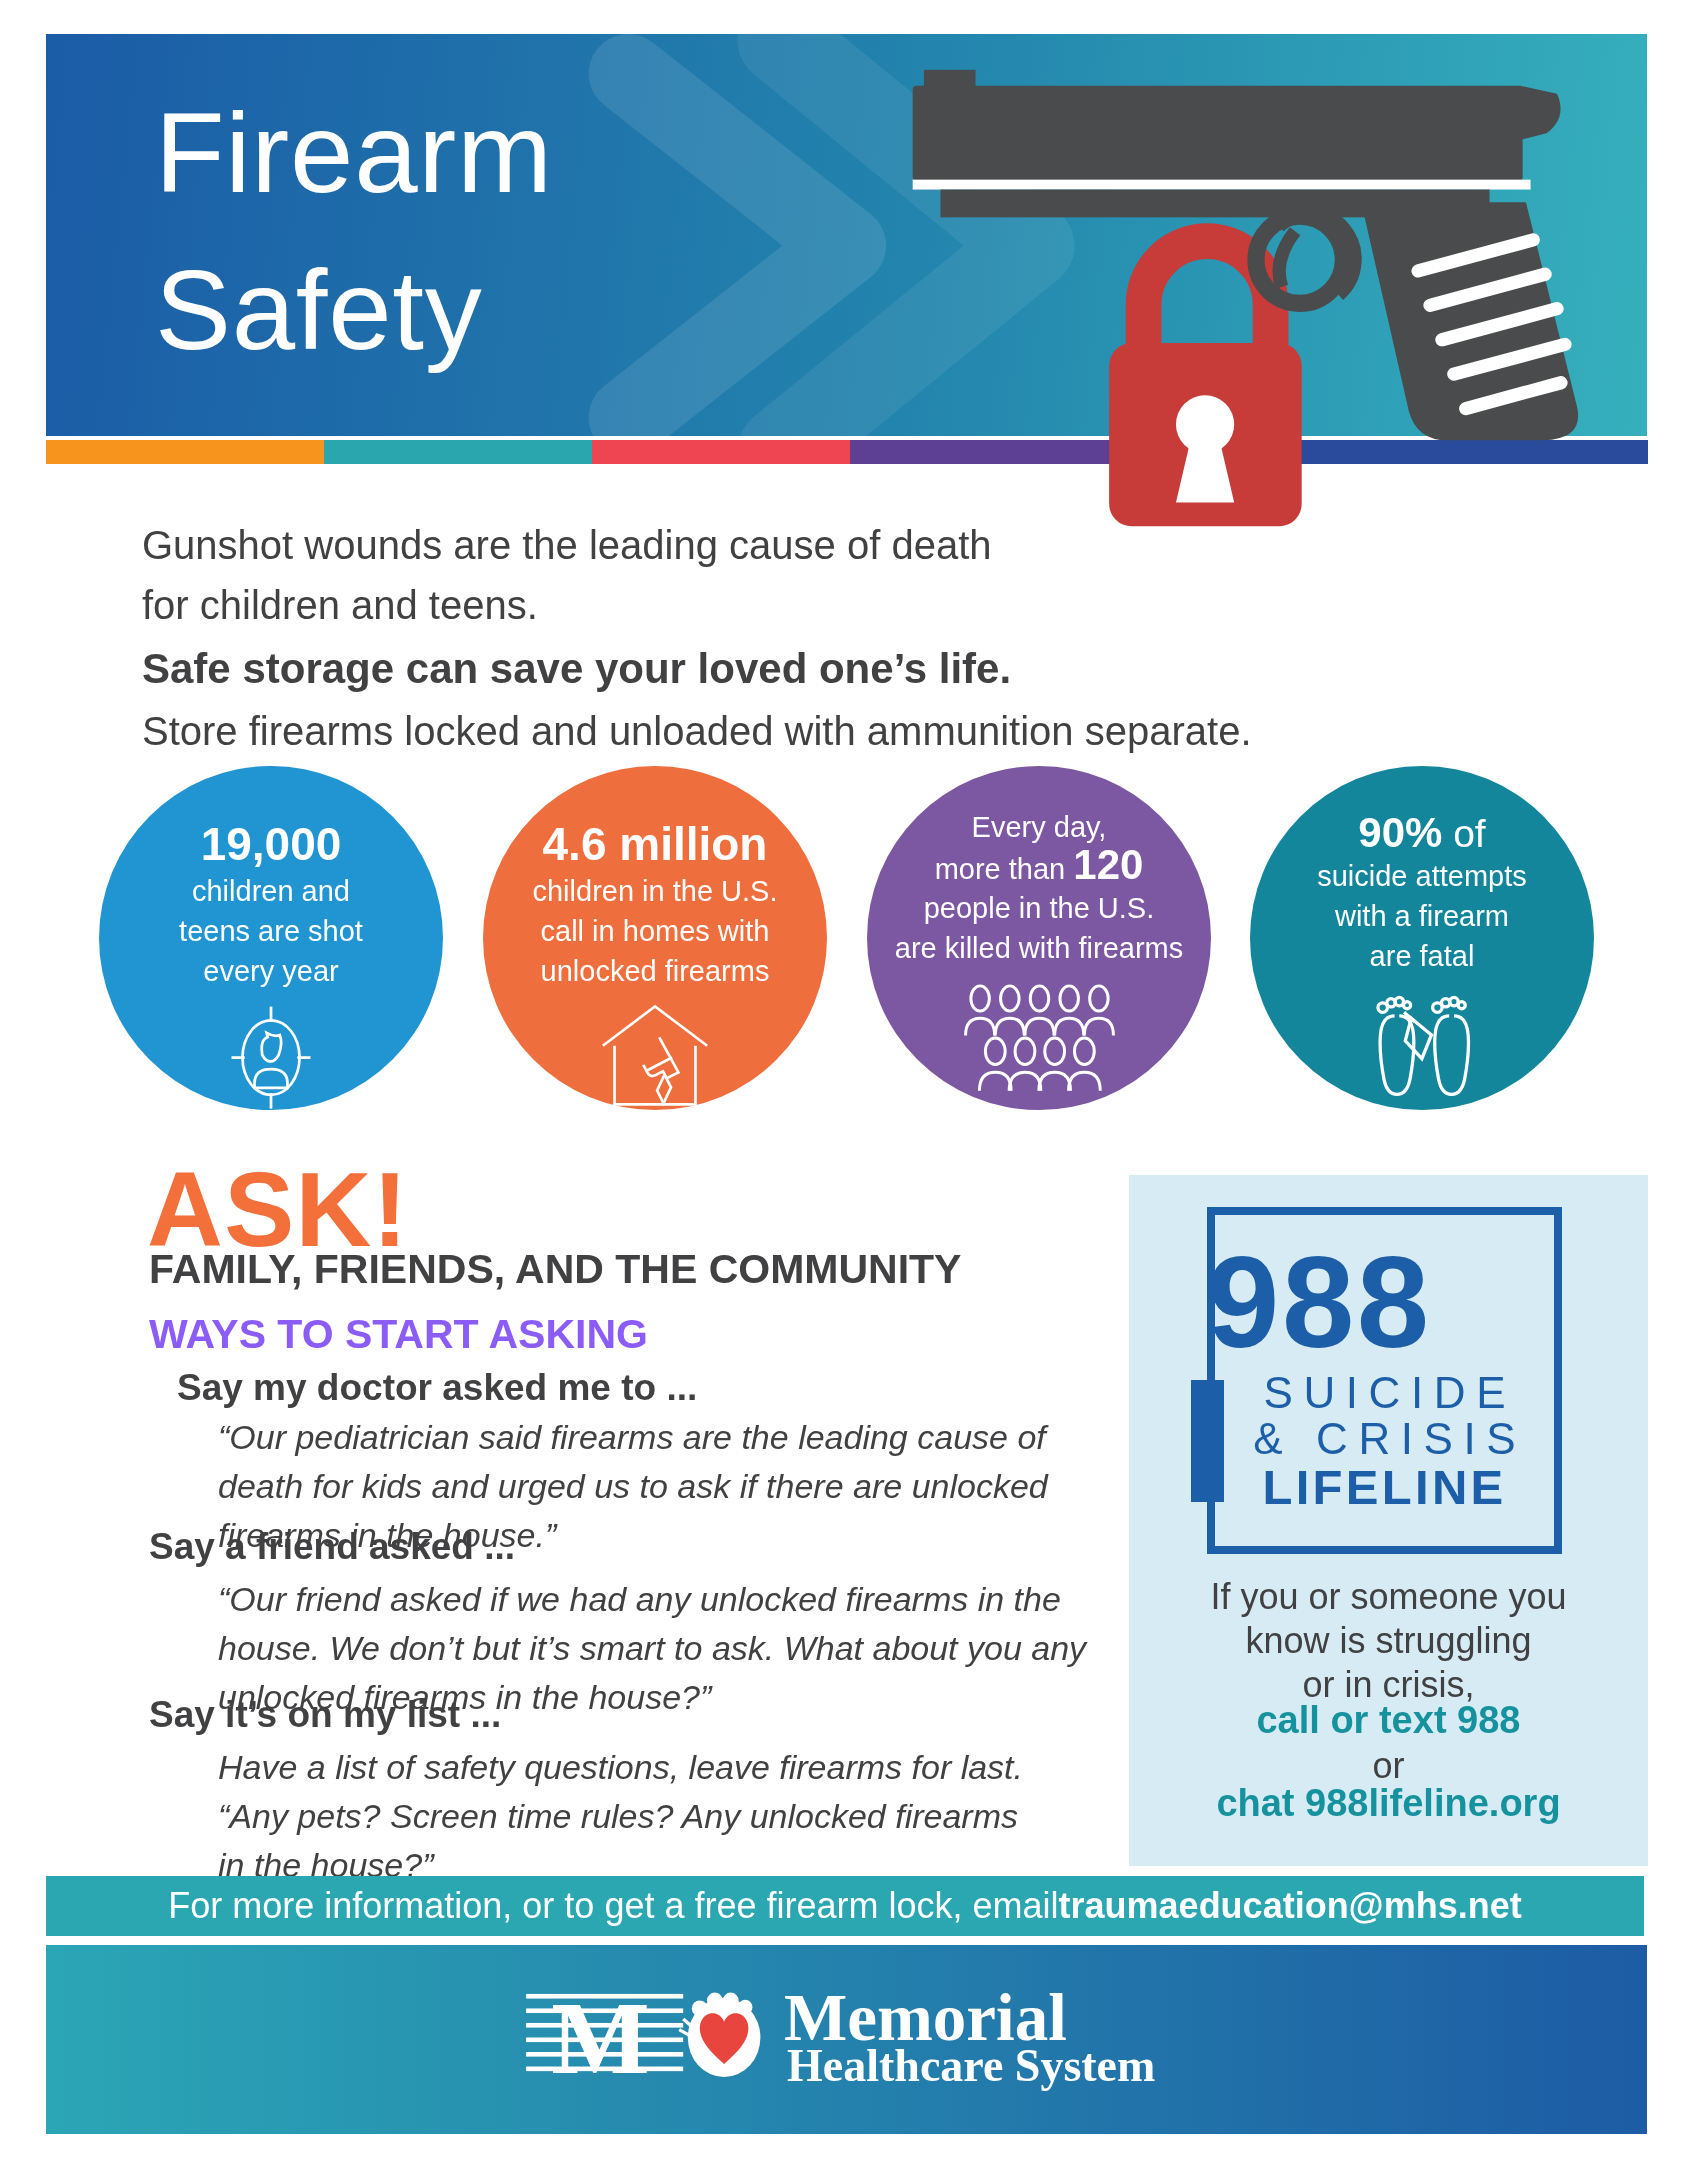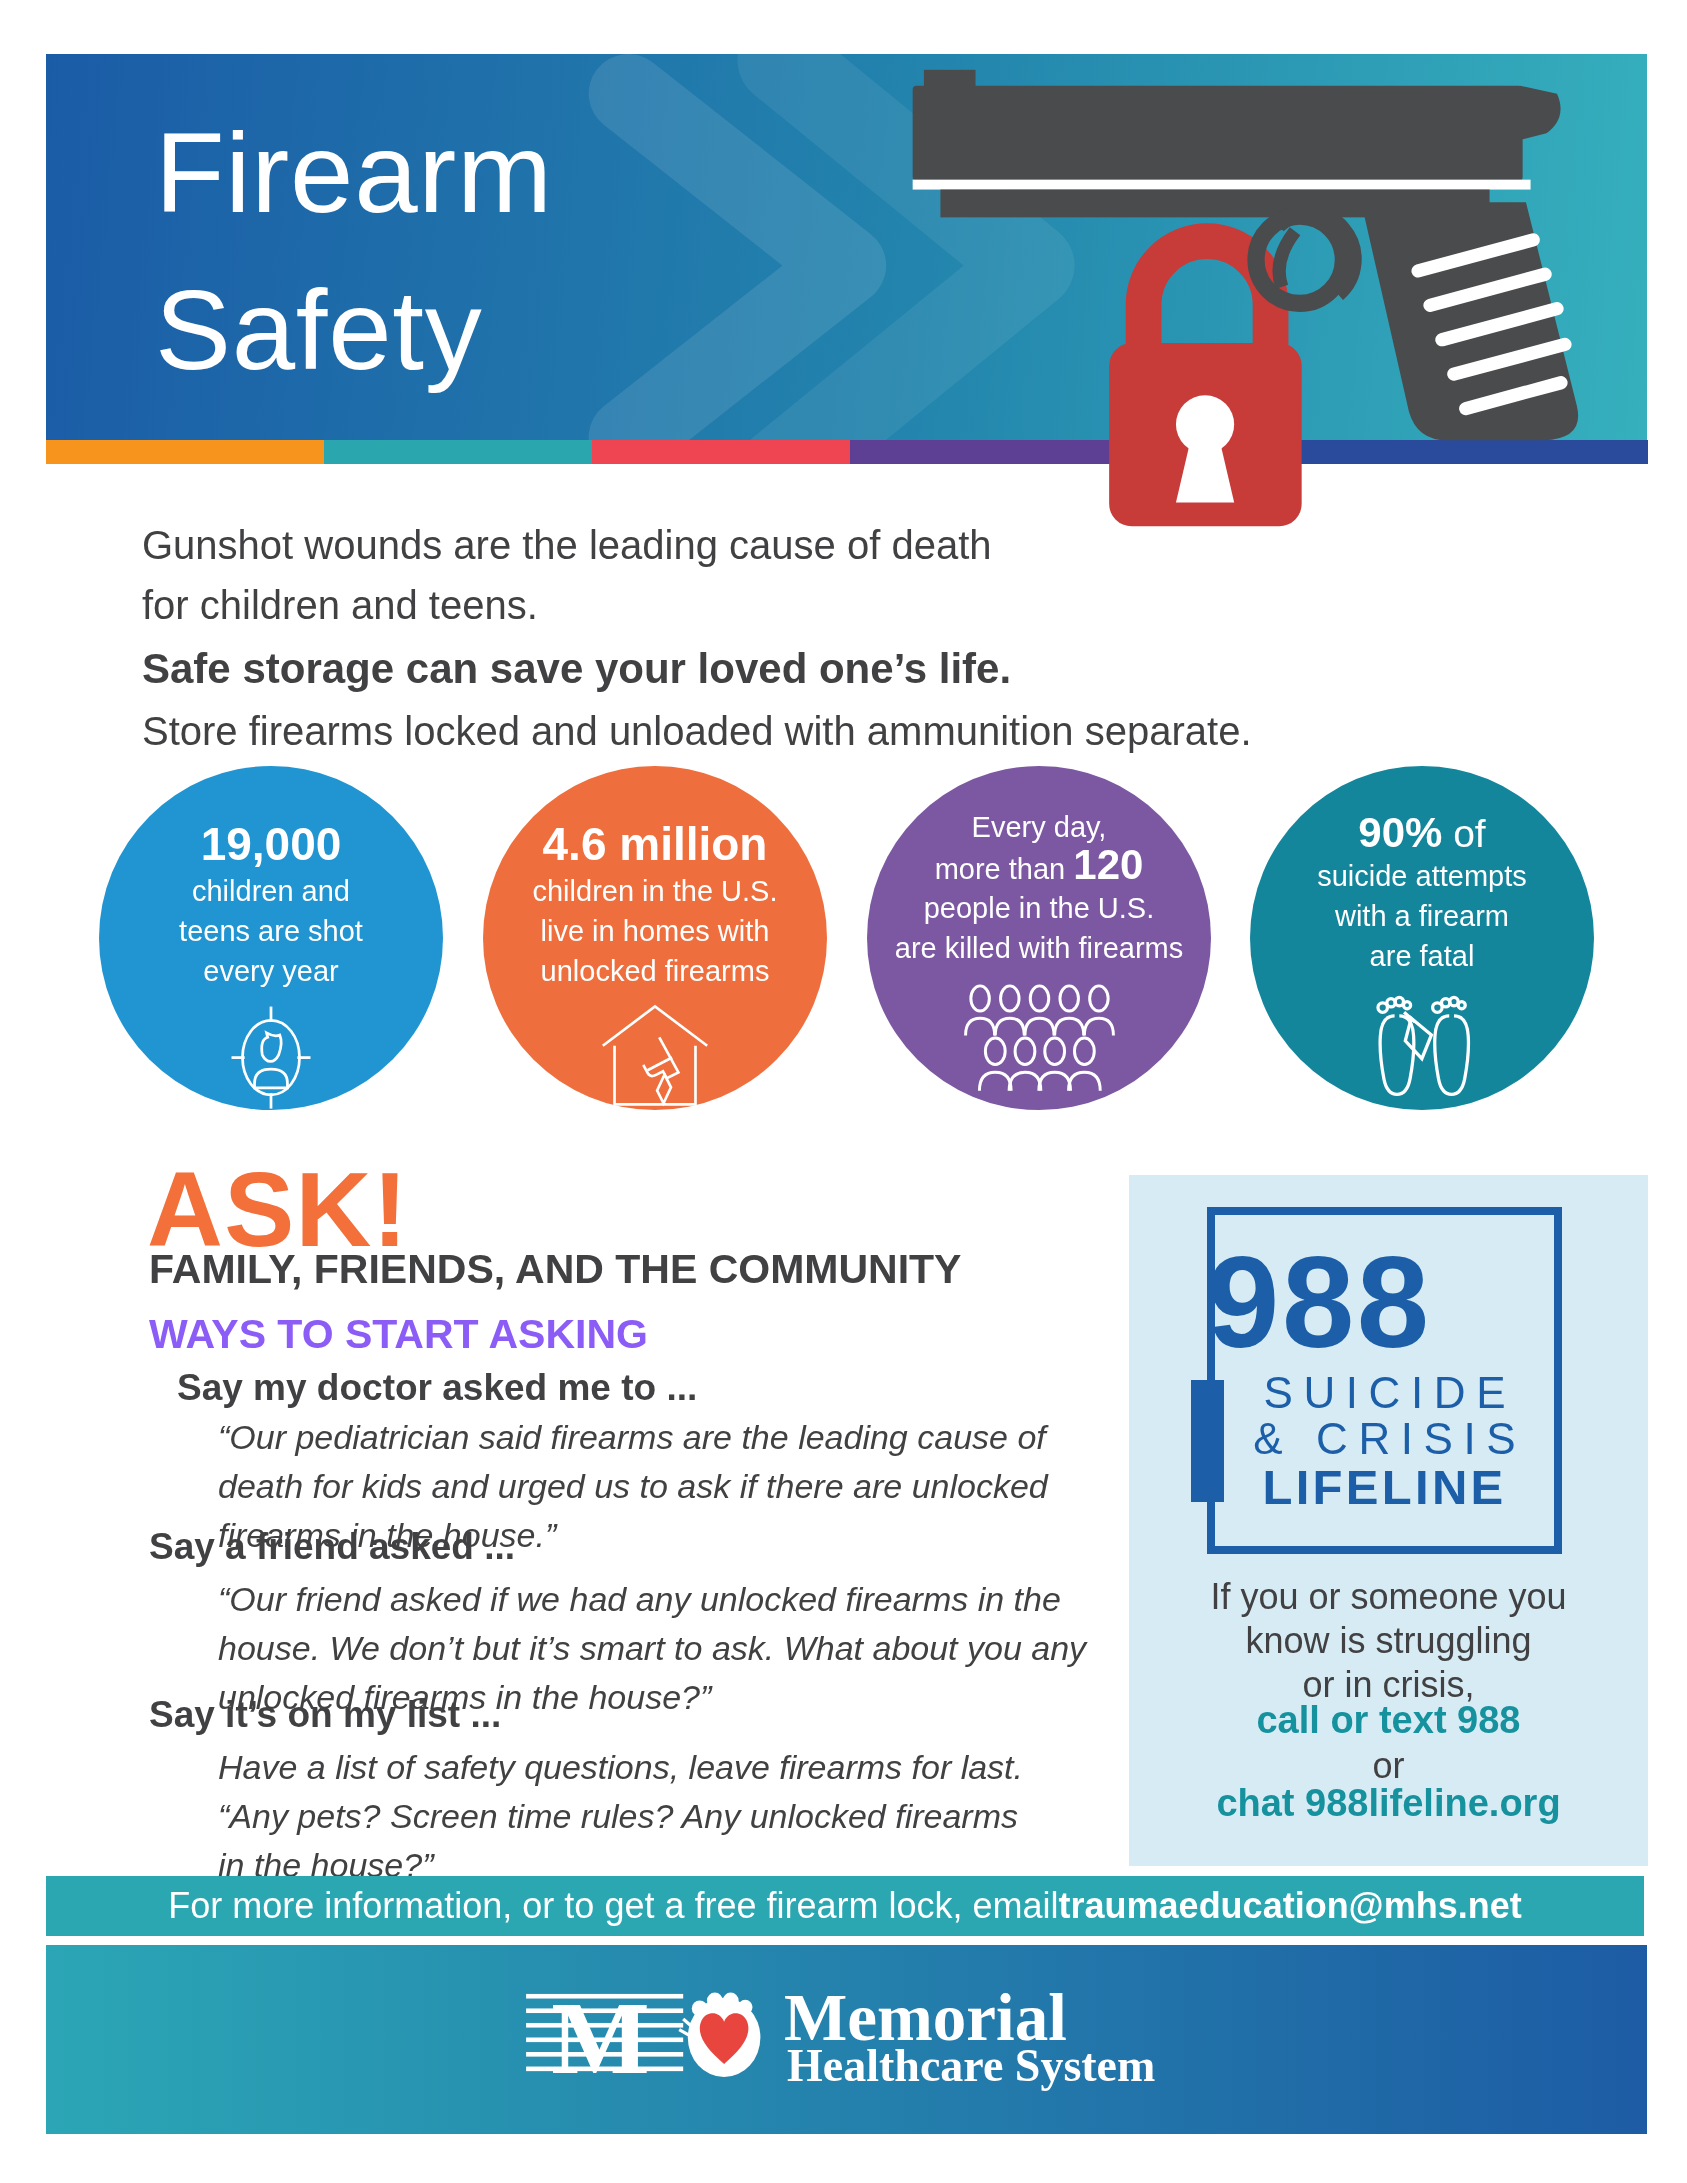--- a/index.html
+++ b/index.html
@@ -1,20 +1,20 @@
 <!DOCTYPE html>
 <html style="font-size:10.6px"><head>
 <meta charset="utf-8">
 <style>
   html,body{margin:0;padding:0;background:#ffffff;}
   .page{position:relative;width:1687px;height:2183px;background:#ffffff;
         font-family:"Liberation Sans",sans-serif;color:#414042;overflow:hidden;}
 
   
-  .header{position:absolute;left:46px;top:54px;width:1601px;height:402px;
+  .header{position:absolute;left:46px;top:34px;width:1601px;height:402px;
           background:linear-gradient(96deg,#1b5ca7 0%,#2385ad 55%,#36b0bd 100%);overflow:hidden;}
   .header-title{position:absolute;left:109px;top:40px;font-size:114px;line-height:157px;
                 font-weight:500;color:#ffffff;letter-spacing:0.7px;}
   .chevron-svg{position:absolute;left:0;top:0;}
 
   .header-art{position:absolute;left:46px;top:38px;width:1601px;height:536px;overflow:visible;pointer-events:none;}
 
   
   .stripe-seg{position:absolute;top:440px;height:24px;}
   .seg-orange{left:46px;width:278px;background:#f7941e;}
@@ -160,21 +160,21 @@
       <line x1="28" y1="105" x2="52" y2="105"></line>
       <line x1="148" y1="105" x2="172" y2="105"></line>
       <path d="M84,100 q-4,-28 10,-32 l-2,-8 q14,8 24,4 q6,14 -2,36 q-6,12 -15,12 q-9,0 -15,-12 z"></path>
       <path d="M70,152 q0,-26 30,-26 q30,0 30,26 l0,8 -60,0 z"></path>
     </svg>
   </div>
 
   <div class="stat stat-2">
     <div class="stat-number">4.6 million</div>
     <div class="stat-body">children in the U.S.
-live in homes with
+call in homes with
 unlocked firearms</div>
     <svg width="146" height="136" viewBox="0 0 220 206" fill="none" stroke="#ffffff" stroke-width="5">
       <polyline points="12,86 110,12 208,86"></polyline>
       <polyline points="34,86 34,196 186,196 186,86"></polyline>
       <path d="M118,70 l36,66 -22,11 -7,-13 -14,7 q-10,5 -15,-4 l-8,-15"></path>
       <line x1="96" y1="132" x2="142" y2="108"></line>
       <path d="M128,140 l12,24 -14,30 -12,-24 z"></path>
     </svg>
   </div>
 

